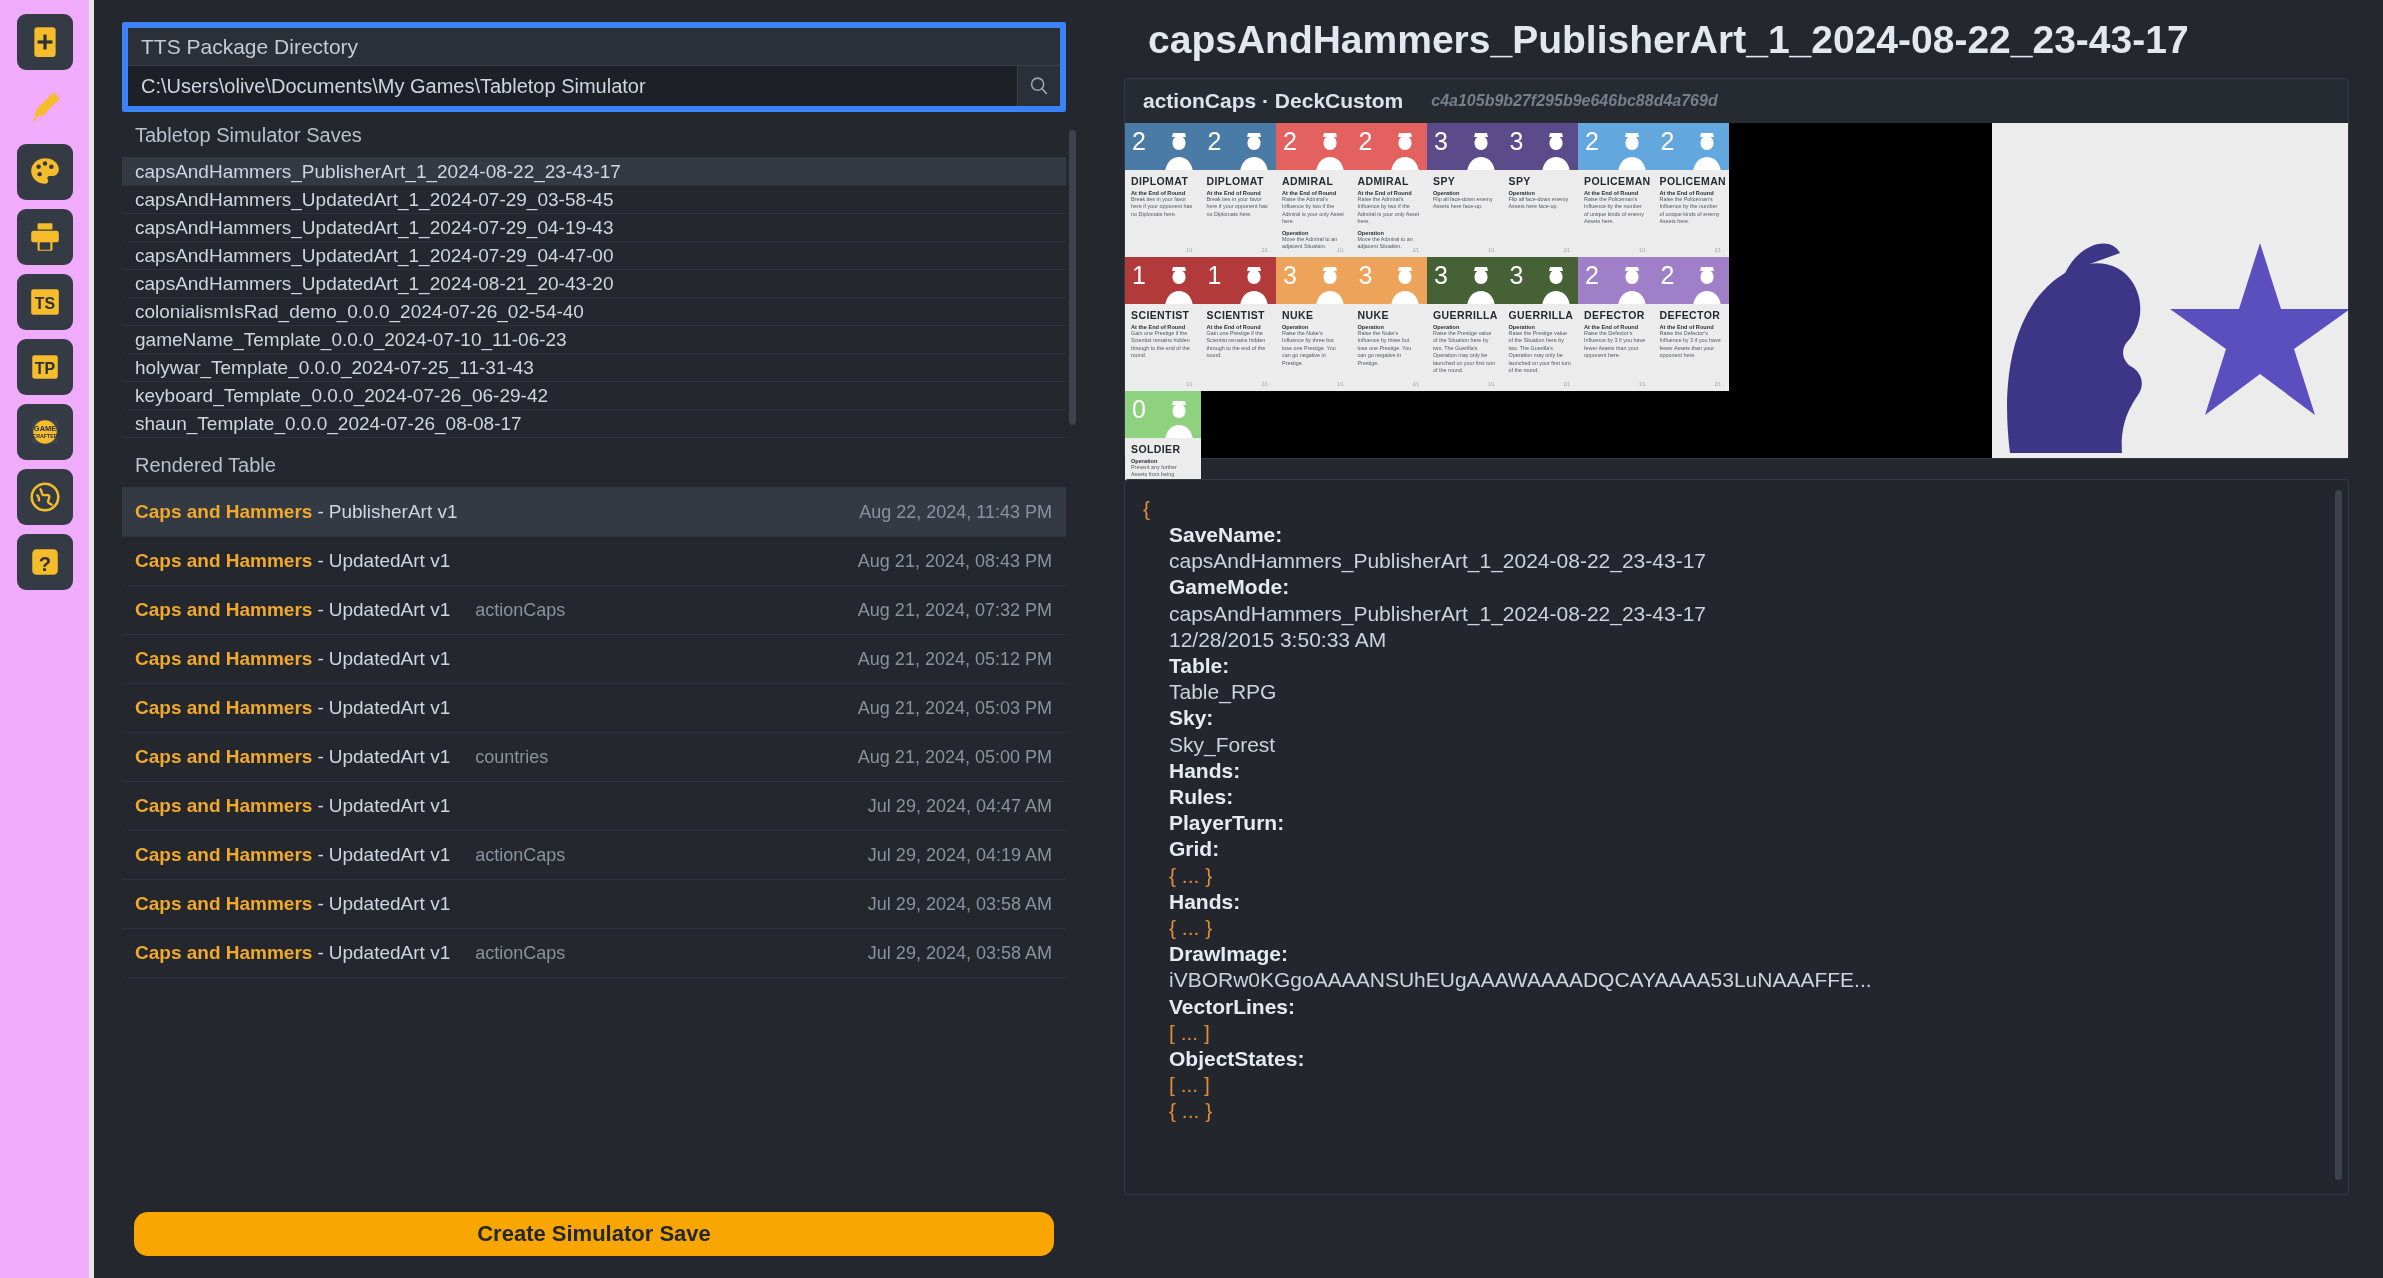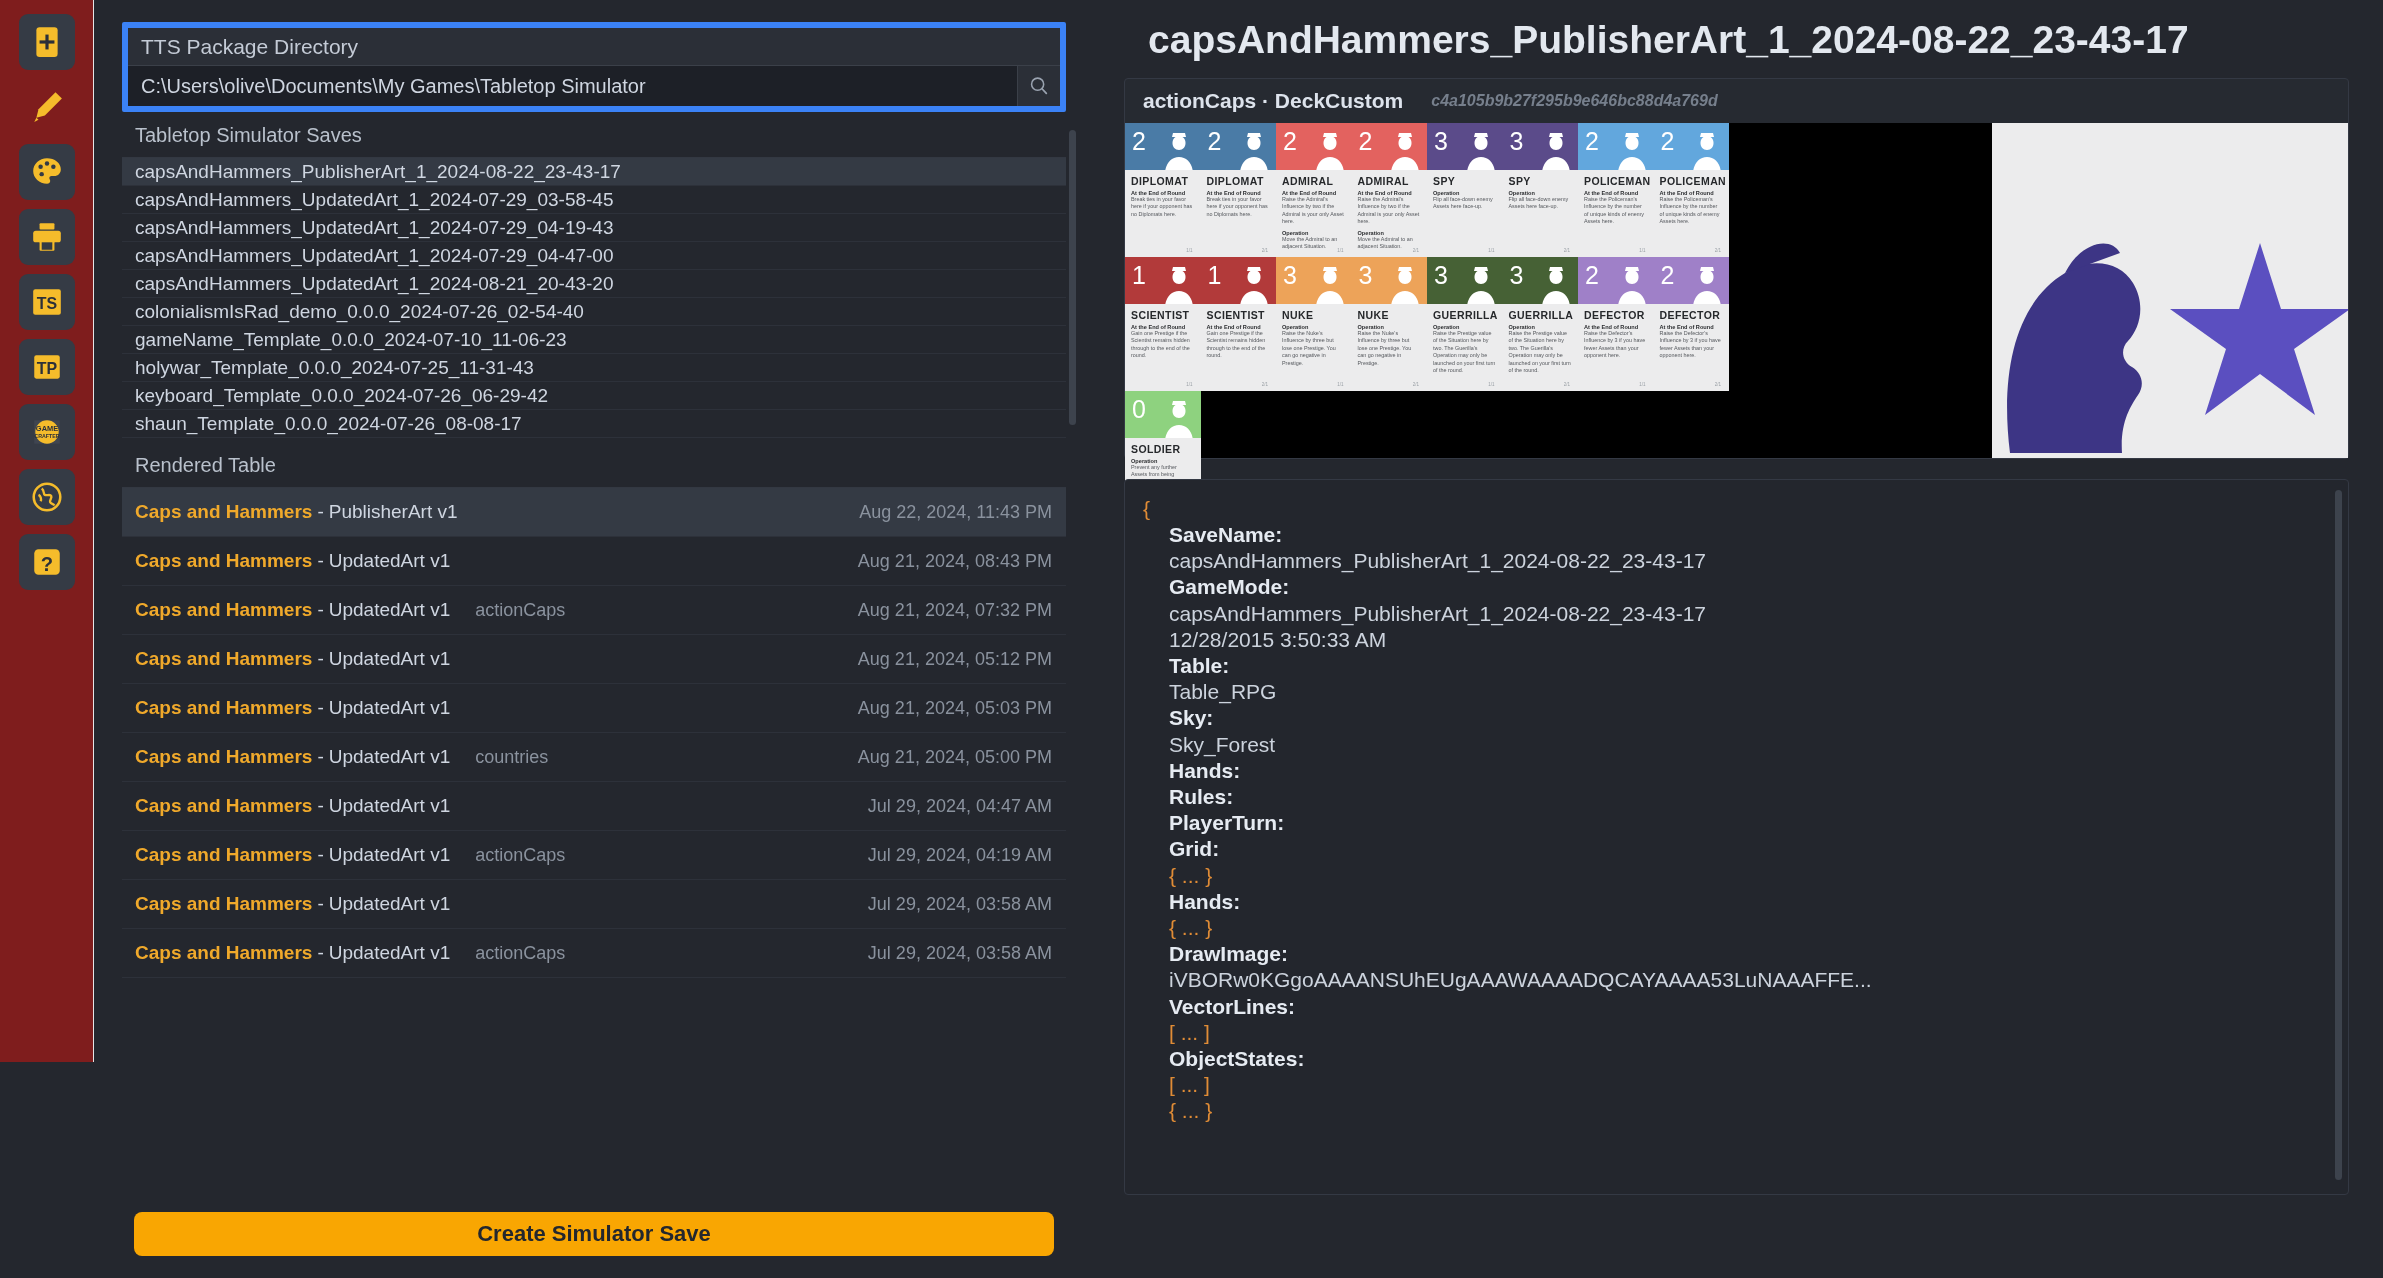--- a/index.html
+++ b/index.html
@@ -6,28 +6,28 @@
   html, body {
     width: 2383px; height: 1278px;
     background: #24272e;
     font-family: "Liberation Sans", sans-serif;
     overflow: hidden;
   }
   body { display: flex; }
 
   
   #rail {
-    width: 94px; height: 1062px;
-    background: #7f1d1d;
+    width: 94px; height: 1278px;
+    background: #f0abfc;
     display: flex; flex-direction: column;
     align-items: center;
     padding-top: 14px;
     gap: 9px;
     flex: 0 0 94px;
-    border-right: 1px solid #e5e5e5;
+    border-right: 5px solid #e5e5e5;
   }
   .rail-btn {
     width: 56px; height: 56px;
     border-radius: 9px;
     background: #353b45;
     display: flex; align-items: center; justify-content: center;
     cursor: pointer;
   }
   .rail-btn.flat { background: transparent; }
   .rail-ic { width: 34px; height: 34px; display:block; }
@@ -112,21 +112,21 @@
   .out-dash  { color: #cfd6e1; margin: 0 5px; }
   .out-sub   { color: #cfd6e1; }
   .out-tag   { color: #8a929e; margin-left: 25px; font-size: 18px; }
   .out-date  { margin-left: auto; color: #8a929e; font-size: 18px; }
 
   #createBtn {
     position: absolute;
     left: 40px; right: 40px; bottom: 22px;
     height: 44px;
     background: #f9a602;
-    border: none; border-radius: 8px;
+    border: none; border-radius: 14px;
     color: #23272e;
     font-size: 22px; font-weight: bold;
     cursor: pointer;
     font-family: "Liberation Sans", sans-serif;
   }
 
   
   .lp-scroll {
     position: absolute;
     right: 18px; top: 130px;

